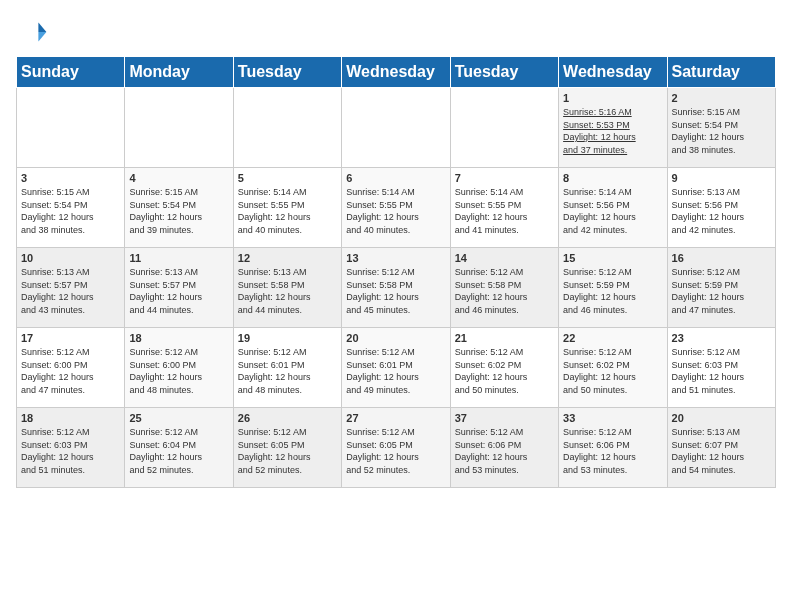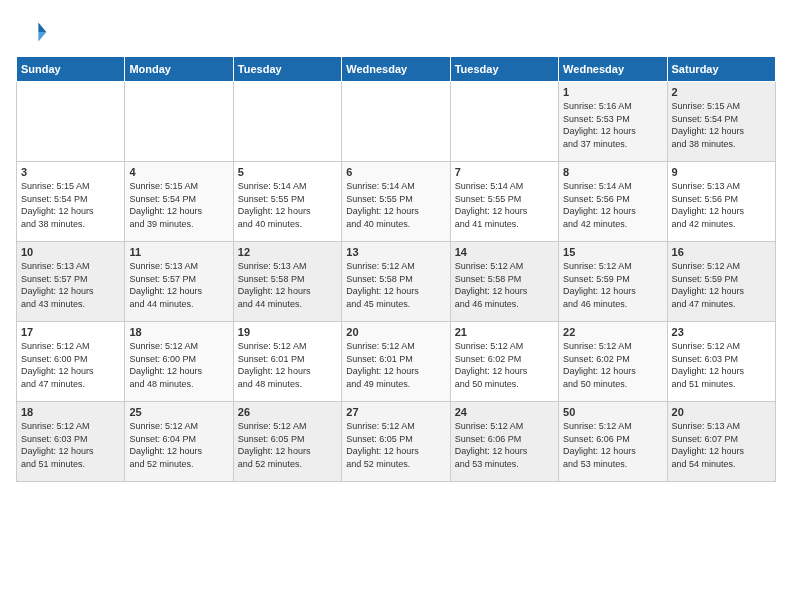--- a/index.html
+++ b/index.html
@@ -54,21 +54,21 @@
       margin-top: 2px;
     }
     table {
       width: 100%;
       border-collapse: collapse;
       table-layout: fixed;
     }
     thead tr th {
       background-color: #1a6aad;
       color: #fff;
-      font-size: 11px;
+      font-size: 16px;
       font-weight: bold;
       padding: 6px 4px;
       text-align: left;
       border: 1px solid #fff;
     }
     tbody tr td {
       border: 1px solid #ccc;
       vertical-align: top;
       padding: 4px 4px;
       font-size: 9.5px;
@@ -139,21 +139,21 @@
   </thead>
   <tbody id="calendar-body">
   <tr>
         <td class="empty"></td>
         <td class="empty"></td>
         <td class="empty"></td>
         <td class="empty"></td>
         <td class="empty"></td>
         <td>
           <div class="day-number">1</div>
-          <div class="day-info" style="white-space: pre-line;">Sunrise: 5:16 AM
+          <div class="day-info" style="white-space: pre-line; text-decoration: underline;">Sunrise: 5:16 AM
 Sunset: 5:53 PM
 Daylight: 12 hours
 and 37 minutes.</div>
         </td>
         <td>
           <div class="day-number">2</div>
           <div class="day-info" style="white-space: pre-line;">Sunrise: 5:15 AM
 Sunset: 5:54 PM
 Daylight: 12 hours
 and 38 minutes.</div>
@@ -335,28 +335,28 @@
 and 52 minutes.</div>
         </td>
         <td>
           <div class="day-number">27</div>
           <div class="day-info" style="white-space: pre-line;">Sunrise: 5:12 AM
 Sunset: 6:05 PM
 Daylight: 12 hours
 and 52 minutes.</div>
         </td>
         <td>
-          <div class="day-number">24</div>
+          <div class="day-number">37</div>
           <div class="day-info" style="white-space: pre-line;">Sunrise: 5:12 AM
 Sunset: 6:06 PM
 Daylight: 12 hours
 and 53 minutes.</div>
         </td>
         <td>
-          <div class="day-number">50</div>
+          <div class="day-number">33</div>
           <div class="day-info" style="white-space: pre-line;">Sunrise: 5:12 AM
 Sunset: 6:06 PM
 Daylight: 12 hours
 and 53 minutes.</div>
         </td>
         <td>
           <div class="day-number">20</div>
           <div class="day-info" style="white-space: pre-line;">Sunrise: 5:13 AM
 Sunset: 6:07 PM
 Daylight: 12 hours

